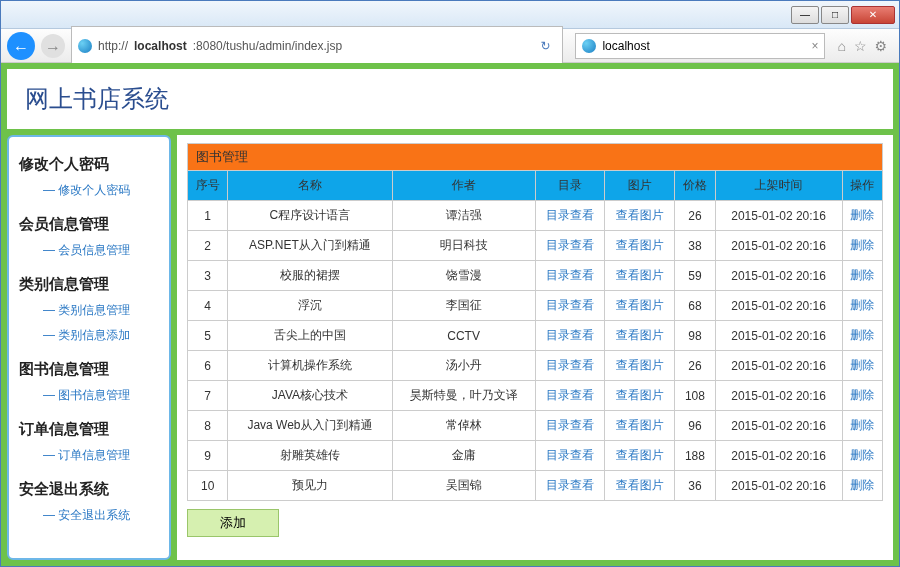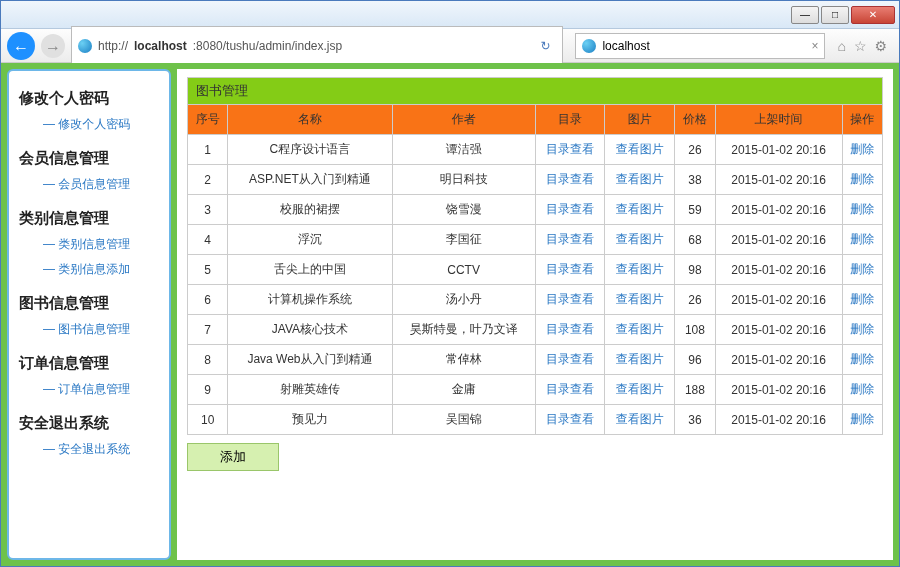--- a/index.html
+++ b/index.html
@@ -27,24 +27,24 @@
     .header-bar h1 { font-family: SimSun, serif; font-size: 24px; color: #2a4d8f; font-weight: normal; }
     
     .body-row { flex: 1; display: flex; gap: 6px; overflow: hidden; }
     .sidebar { width: 164px; background: #fff; border: 2px solid #6db7e8; border-radius: 6px; padding: 14px 10px; overflow-y: auto; }
     .menu-group { margin-bottom: 8px; }
     .menu-title { font-size: 15px; font-weight: bold; color: #222; padding: 4px 0; }
     .menu-sub { padding: 4px 0 4px 24px; color: #2a78c4; font-size: 12px; }
     .menu-sub::before { content: "— "; color: #2a78c4; }
     
     .main { flex: 1; background: #fff; padding: 8px 10px; overflow: auto; }
-    .panel-title { background: #84cc16; padding: 4px 8px; font-size: 13px; color: #333; border: 1px solid #ccc; border-bottom: none; }
+    .panel-title { background: #f97316; padding: 4px 8px; font-size: 13px; color: #333; border: 1px solid #ccc; border-bottom: none; }
     table { width: 100%; border-collapse: collapse; font-size: 12px; }
     th, td { border: 1px solid #ccc; padding: 6px 4px; text-align: center; }
-    th { background: #f97316; font-weight: normal; color: #333; }
+    th { background: #0ea5e9; font-weight: normal; color: #333; }
     td { color: #333; }
     .link-cell { color: #2a78c4; cursor: pointer; }
     .add-btn { margin-top: 8px; background: #d6f0b0; border: 1px solid #9ac66a; padding: 4px 32px; font-size: 13px; cursor: pointer; }
     
     .ie-icon { width: 14px; height: 14px; border-radius: 50%; background: radial-gradient(circle at 30% 30%, #6bd0f4, #1b7fc4); position: relative; display: inline-block; }
   </style>
 </head>
 <body>
 
 <div class="window">
@@ -72,20 +72,23 @@
       <span class="tab-x">×</span>
     </div>
     <div class="nav-icons">
       <span>⌂</span>
       <span>☆</span>
       <span>⚙</span>
     </div>
   </div>
 
   <div class="page">
+    <div class="header-bar">
+      <h1>网上书店系统</h1>
+    </div>
     <div class="body-row">
       <div class="sidebar" id="sidebar">
           <div class="menu-group">
             <div class="menu-title">修改个人密码</div>
             <div class="menu-sub">修改个人密码</div>
           </div>
           <div class="menu-group">
             <div class="menu-title">会员信息管理</div>
             <div class="menu-sub">会员信息管理</div>
           </div>

